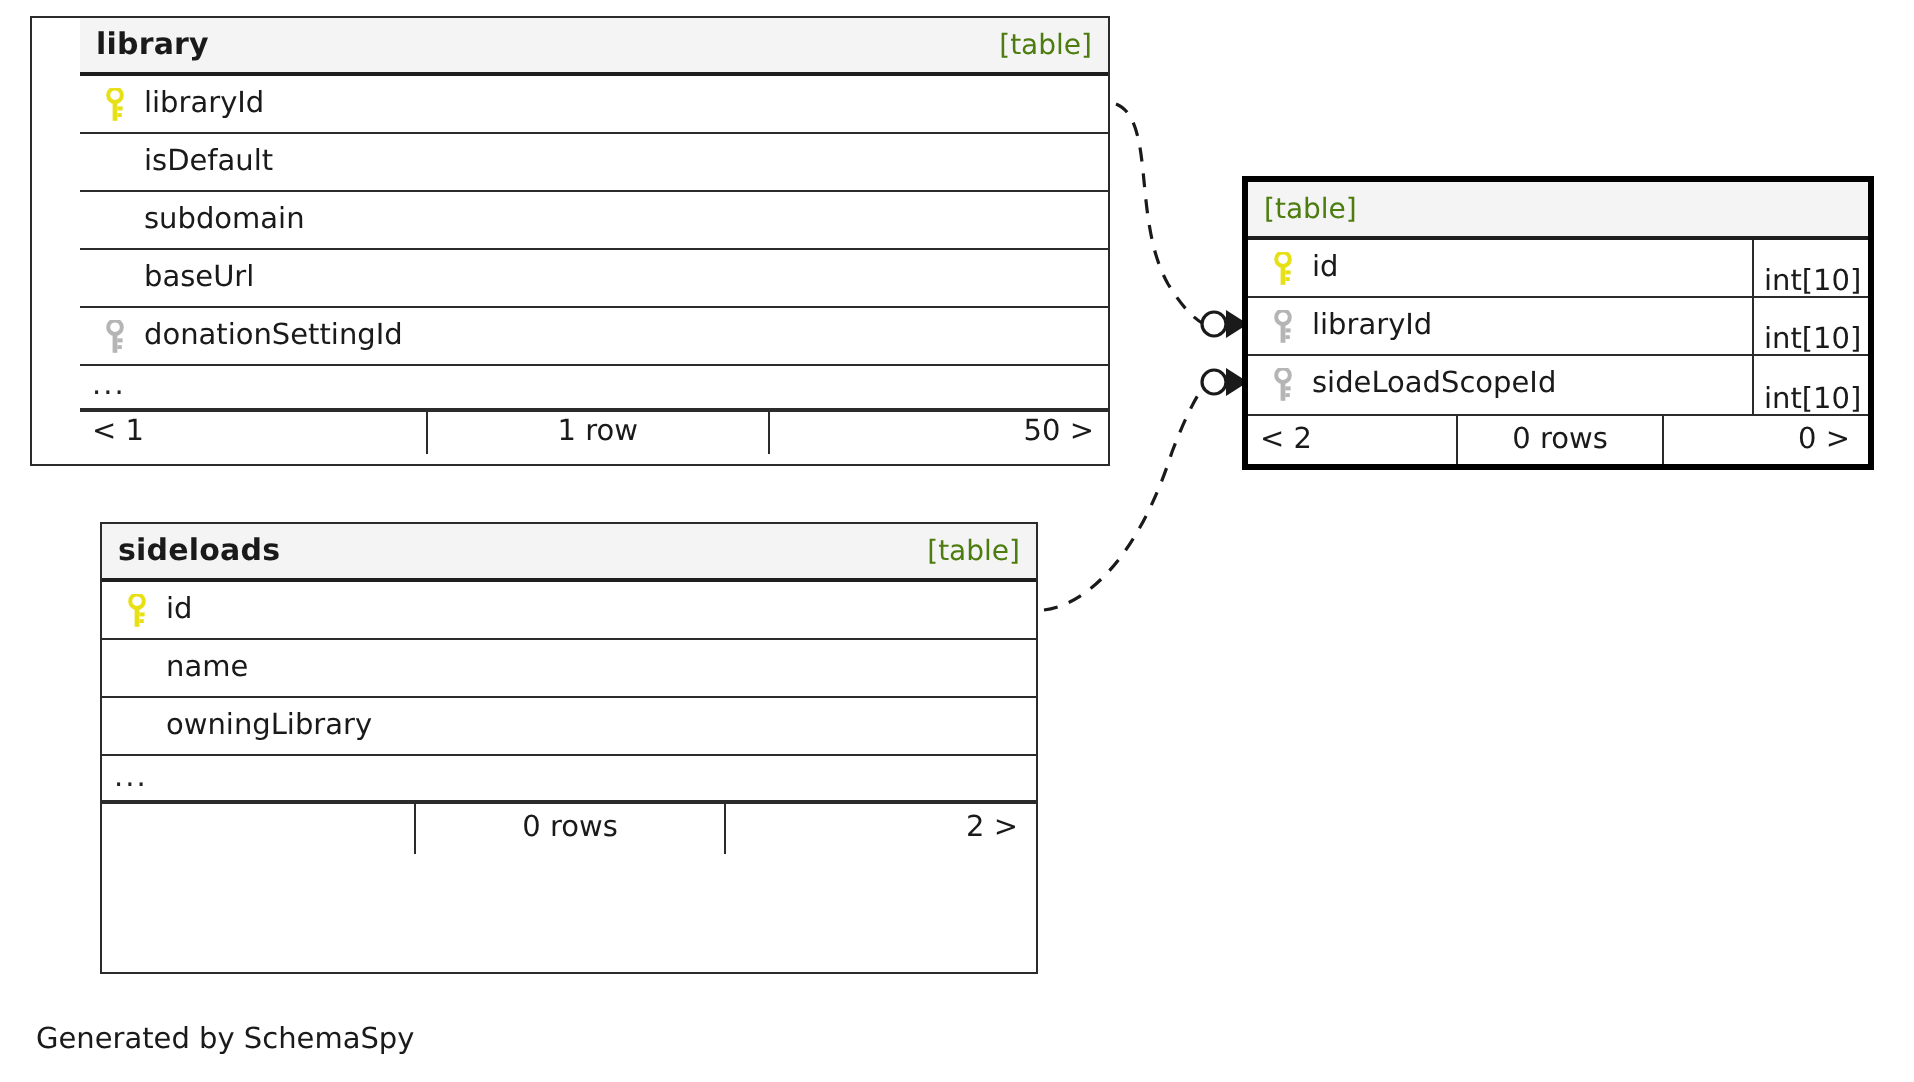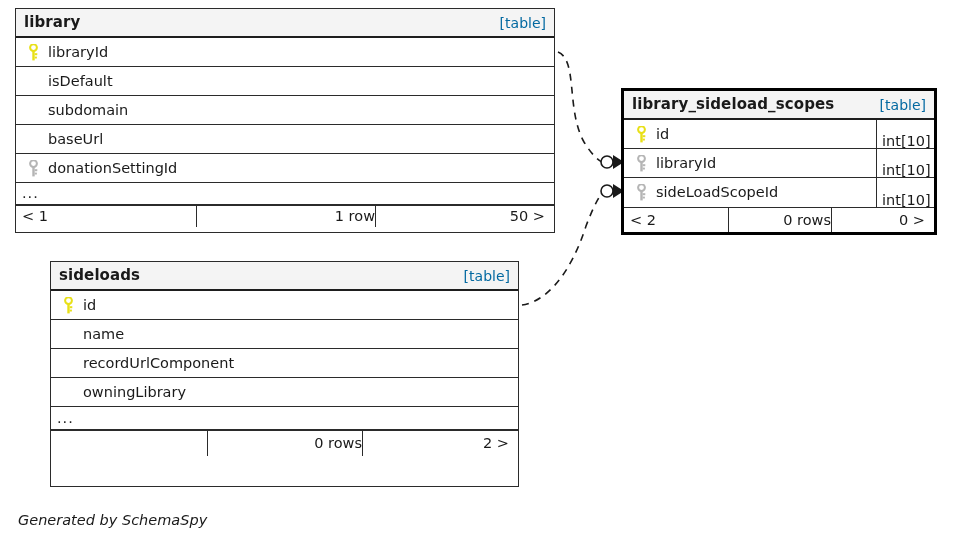--- a/index.html
+++ b/index.html
@@ -55,21 +55,21 @@
     padding: 0 8px;
   }
   .tbl-title {
     font-weight: bold;
     font-size: 15px;
     letter-spacing: 0.1px;
     white-space: nowrap;
   }
   .tbl-kind {
     font-size: 14px;
-    color: #0369a1;
+    color: #4d7c0f;
     white-space: nowrap;
   }
 
   .tbl-row {
     display: flex;
     align-items: stretch;
     border-bottom: 1px solid #2b2b2b;
     box-sizing: border-box;
   }
   .tbl-row:last-of-type { border-bottom: none; }
@@ -129,21 +129,21 @@
   }
   .foot-cell {
     box-sizing: border-box;
     display: flex;
     align-items: center;
     font-size: 14.5px;
     white-space: nowrap;
     overflow: hidden;
   }
   .foot-left   { justify-content: flex-start; padding-left: 6px; }
-  .foot-center { justify-content: flex-end; border-left: 1px solid #2b2b2b; border-right: 1px solid #2b2b2b; }
+  .foot-center { justify-content: center; border-left: 1px solid #2b2b2b; border-right: 1px solid #2b2b2b; }
   .foot-right  { justify-content: flex-end;  padding-right: 7px; }
 
   
   #credit {
     position: absolute;
     font-size: 14.5px;
     color: #1a1a1a;
     white-space: nowrap;
   }
 </style>
@@ -159,21 +159,21 @@
         <path d="M 613,155 L 624,162 L 613,169 Z" fill="#1a1a1a"></path>
       </g>
       <g>
         <path d="M 522,305 C 545,302 570,276 586,226 C 594,205 600,195 603,192" fill="none" stroke="#1a1a1a" stroke-width="1.6" stroke-dasharray="7,6"></path>
         <circle cx="607" cy="191" r="6" fill="#ffffff" stroke="#1a1a1a" stroke-width="1.6"></circle>
         <path d="M 613,184 L 624,191 L 613,198 Z" fill="#1a1a1a"></path>
       </g>
     </svg>
 
   <div id="tables-layer">
-      <div class="er-table" style="left: 15px; top: 8px; width: 540px; height: 225px;">
+      <div class="er-table" style="left: 15px; top: 8px; width: 540px; height: 225px; padding-left: 24px;">
         <div class="tbl-header" style="height:29px">
           <span class="tbl-title">library</span>
           <span class="tbl-kind">[table]</span>
         </div>
         <div class="tbl-row" style="height:29px">
           <div class="col-name">
             <span class="key-slot">
               <svg width="9" height="17" viewBox="0 0 9 17">
                 <circle cx="4.5" cy="3.6" r="3.4" fill="none" stroke="#e8e017" stroke-width="2"></circle>
                 <rect x="3.3" y="6.2" width="2.4" height="10.2" fill="#e8e017"></rect>
@@ -225,21 +225,20 @@
           <div class="foot-cell foot-center" style="width:180px">
             <span>1 row</span>
           </div>
           <div class="foot-cell foot-right" style="width:176px">
             <span>50 &gt;</span>
           </div>
         </div>
       </div>
       <div class="er-table focused" style="left: 621px; top: 88px; width: 316px; height: 147px;">
         <div class="tbl-header" style="height:29px">
-          <span class="tbl-title">library_sideload_scopes</span>
           <span class="tbl-kind">[table]</span>
         </div>
         <div class="tbl-row" style="height:29px">
           <div class="col-name">
             <span class="key-slot">
               <svg width="9" height="17" viewBox="0 0 9 17">
                 <circle cx="4.5" cy="3.6" r="3.4" fill="none" stroke="#e8e017" stroke-width="2"></circle>
                 <rect x="3.3" y="6.2" width="2.4" height="10.2" fill="#e8e017"></rect>
                 <rect x="5.7" y="9.2" width="2.6" height="2" fill="#e8e017"></rect>
                 <rect x="5.7" y="12.6" width="2.2" height="1.9" fill="#e8e017"></rect>
@@ -315,40 +314,34 @@
         </div>
         <div class="tbl-row" style="height:29px">
           <div class="col-name">
             <span class="key-slot"></span>
             <span class="col-label">name</span>
           </div>
         </div>
         <div class="tbl-row" style="height:29px">
           <div class="col-name">
             <span class="key-slot"></span>
-            <span class="col-label">recordUrlComponent</span>
-          </div>
-        </div>
-        <div class="tbl-row" style="height:29px">
-          <div class="col-name">
-            <span class="key-slot"></span>
             <span class="col-label">owningLibrary</span>
           </div>
         </div>
         <div class="tbl-ellipsis" style="height:23px">
           <span>...</span>
         </div>
         <div class="tbl-footer" style="height:26px">
           <div class="foot-cell foot-left" style="width:156px">
             <span></span>
           </div>
           <div class="foot-cell foot-center" style="width:156px">
             <span>0 rows</span>
           </div>
           <div class="foot-cell foot-right" style="width:153px">
             <span>2 &gt;</span>
           </div>
         </div>
       </div>
     </div>
 
-  <div id="credit" style="left: 18px; top: 512px; font-style: italic;">Generated by SchemaSpy</div>
+  <div id="credit" style="left: 18px; top: 512px;">Generated by SchemaSpy</div>
 </div>
 
 </body></html>

